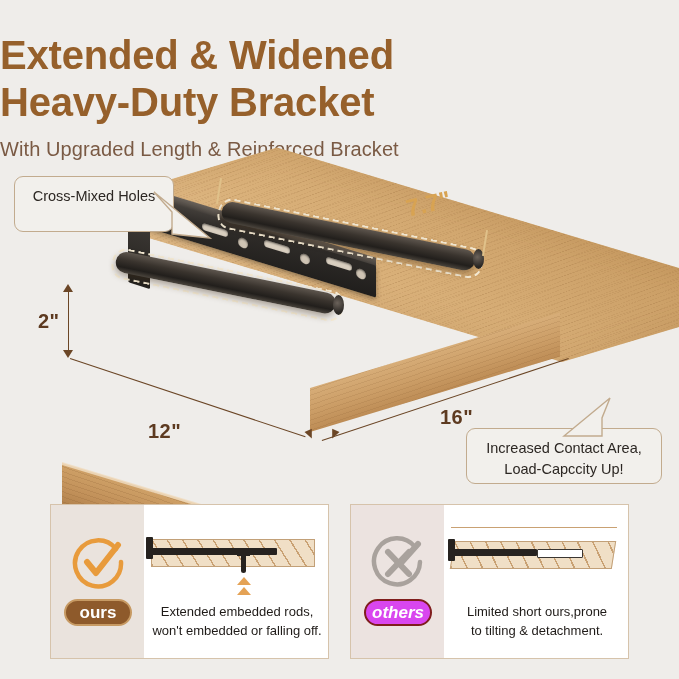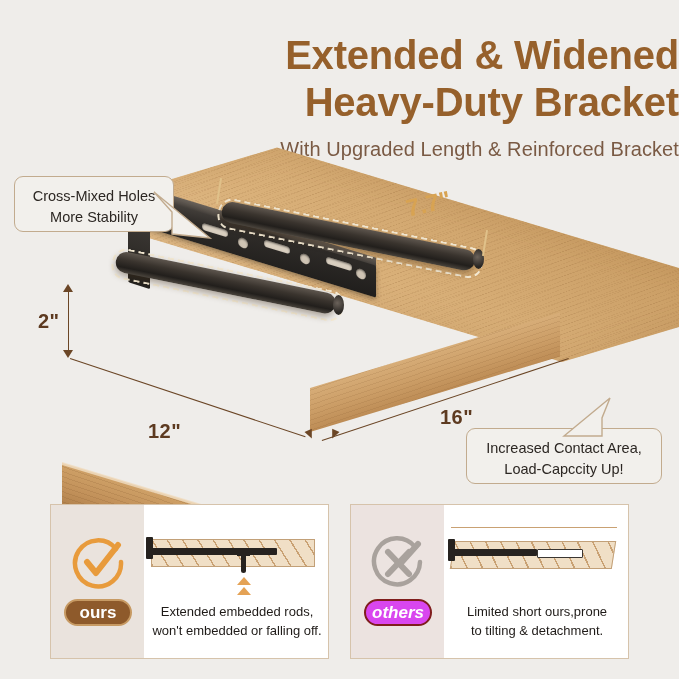--- a/index.html
+++ b/index.html
@@ -20,21 +20,21 @@
     width: 679px;
     height: 679px;
   }
 
   
   .header {
     position: absolute;
     left: 0;
     top: 32px;
     width: 679px;
-    text-align: right;
+    text-align: left;
   }
   .title-line {
     font-size: 40px;
     font-weight: bold;
     color: #96602b;
     letter-spacing: -0.2px;
     line-height: 1.17;
   }
   .subtitle {
     margin-top: 12px;
@@ -371,21 +371,20 @@
     <div class="arrow-line" style="left:70px; top:190px; width:248px; transform: rotate(18.4deg);"></div>
     <div class="arrow-head" style="left:306px; top:262px; border-left:4px solid transparent; border-right:4px solid transparent; border-top:9px solid #6b4626; transform:rotate(-24deg);"></div>
 
     <div class="dim" style="left:440px; top:238px;">16"</div>
     <div class="arrow-line" style="left:322px; top:272px; width:260px; transform: rotate(-18.4deg);"></div>
     <div class="arrow-head" style="left:330px; top:262px; border-left:4px solid transparent; border-right:4px solid transparent; border-top:9px solid #6b4626; transform:rotate(24deg);"></div>
   </div>
 
   <div class="callout" style="left:14px; top:176px; width:160px; height:56px;">
     <div>Cross-Mixed Holes</div>
-    <div>More Stability</div>
   </div>
   <svg style="position:absolute; left:150px; top:190px; width:70px; height:62px; overflow:visible;">
     <path d="M4,2 L60,48 L22,44 L22,22 Z" fill="#f2f0ec" stroke="#c2ab8e" stroke-width="1.4"></path>
   </svg>
 
   <div class="callout" style="left:466px; top:428px; width:196px; height:56px;">
     <div>Increased Contact Area,</div>
     <div>Load-Capccity Up!</div>
   </div>
   <svg style="position:absolute; left:560px; top:396px; width:70px; height:50px; overflow:visible;">

